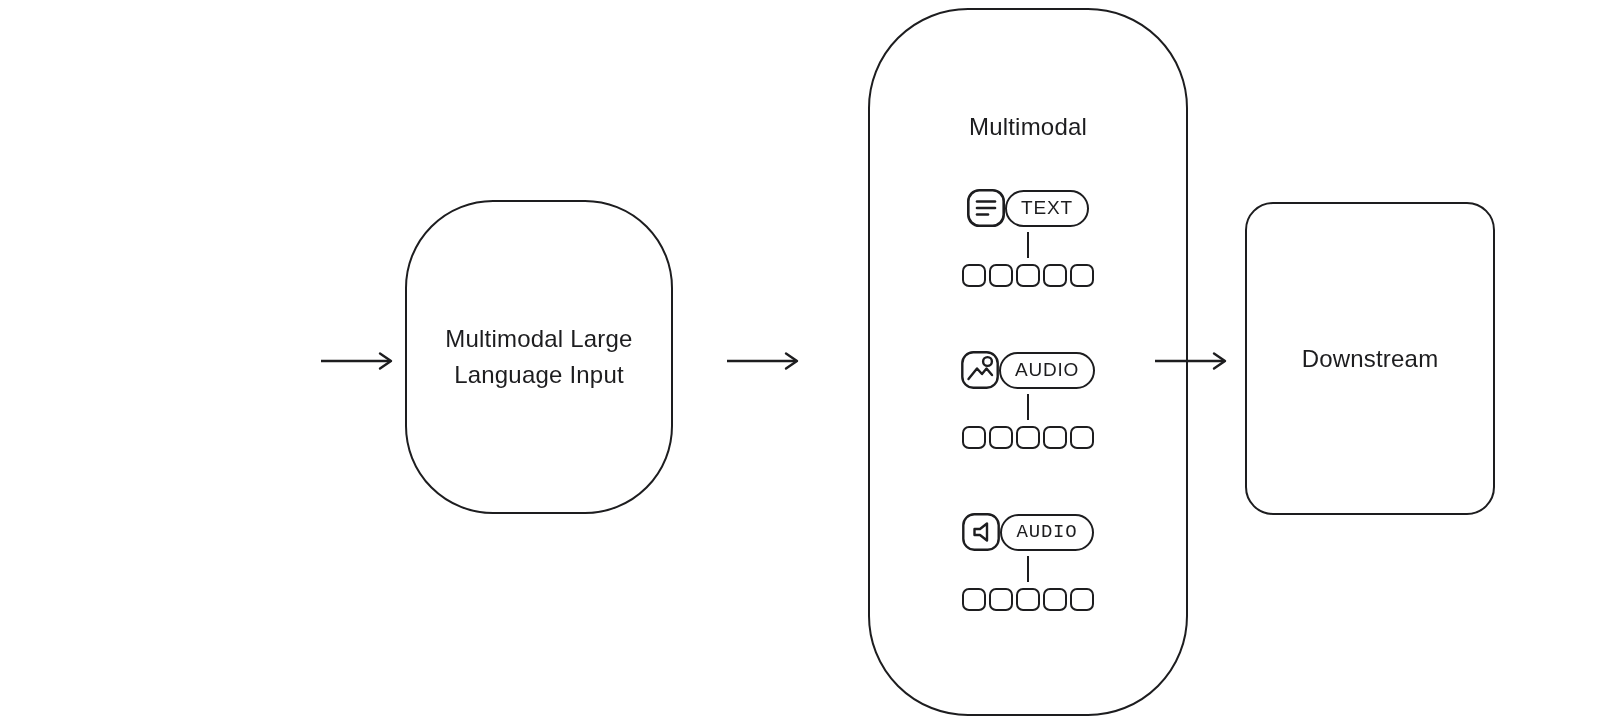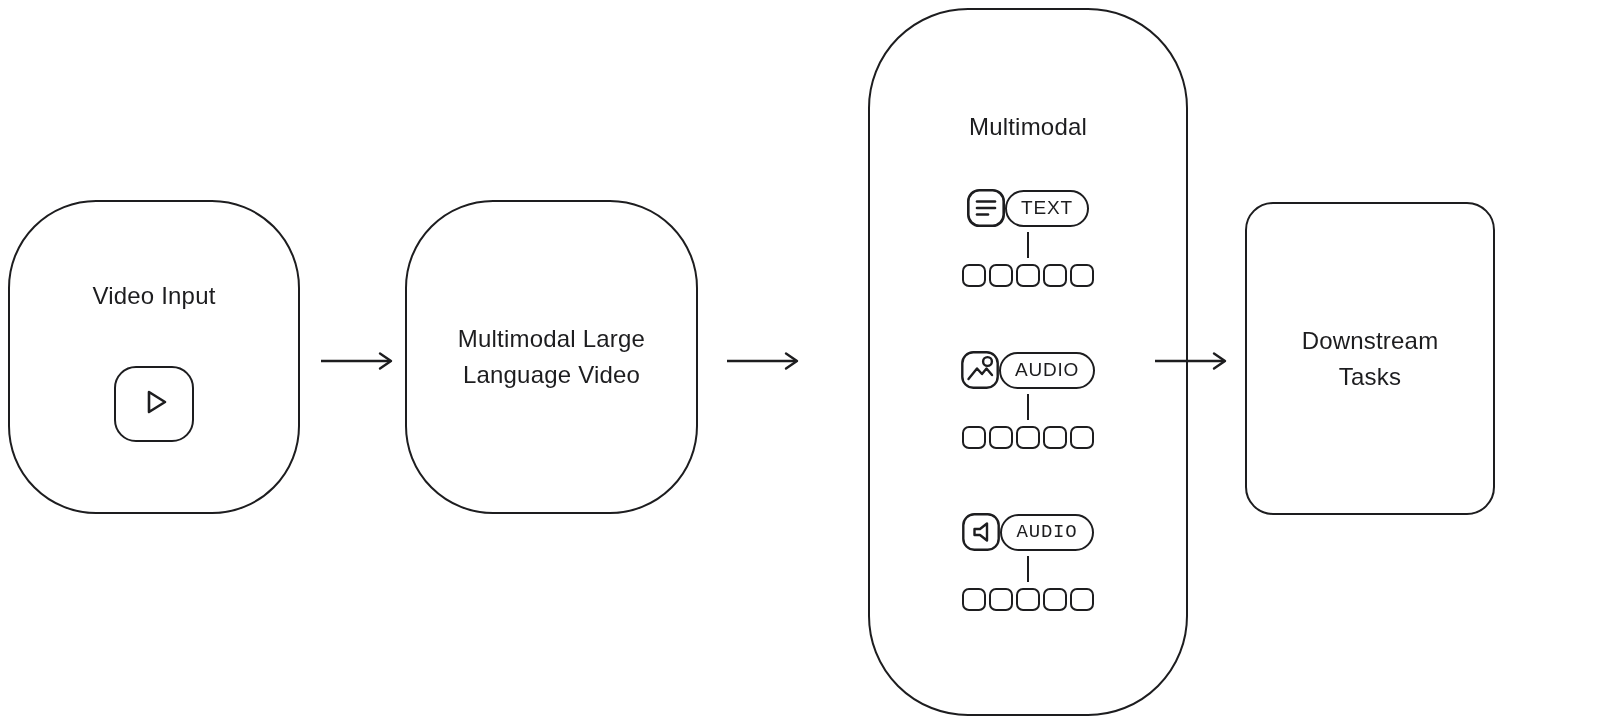--- a/index.html
+++ b/index.html
@@ -34,21 +34,21 @@
   
   .node-video { left: 8px; top: 200px; width: 292px; height: 314px; border-radius: 88px; justify-content: flex-start; padding-top: 76px; }
   .play-badge {
     margin-top: 52px;
     width: 80px; height: 76px;
     border: 2.5px solid #1d1d1f;
     border-radius: 22px;
     display: flex; align-items: center; justify-content: center;
   }
   
-  .node-mllm { left: 405px; top: 200px; width: 293px; height: 314px; border-radius: 88px; }
+  .node-mllm { left: 405px; top: 200px; width: 268px; height: 314px; border-radius: 88px; }
   
   .node-embeddings {
     left: 820px; top: 8px; width: 320px; height: 708px;
     border-radius: 100px;
     justify-content: flex-start;
     padding-top: 99px;
     margin-left: 48px;
   }
   .emb-title { margin-bottom: 44px; }
   .modality-group {
@@ -84,40 +84,30 @@
   .arrow-1 { left: 318px; top: 350px; }
   .arrow-2 { left: 724px; top: 350px; }
   .arrow-3 { left: 1152px; top: 350px; }
   svg .stroke { stroke: #1d1d1f; fill: none; }
 </style>
 </head>
 <body>
 
 <div class="stage">
 
-  <div class="node node-video">
-    <div class="node-label">Video Input</div>
-    <div class="play-badge">
-      <span>
-        <svg width="40" height="40" viewBox="0 0 40 40">
-          <path class="stroke" d="M15 10 L31 20 L15 30 Z" stroke-width="2.6" stroke-linejoin="round"></path>
-        </svg>
-      </span>
-    </div>
-  </div>
 
   <svg class="arrow arrow-1" viewBox="0 0 84 22">
     <line class="stroke" x1="3" y1="11" x2="72" y2="11" stroke-width="2.4"></line>
     <path class="stroke" d="M62 3.5 L73 11 L62 18.5" stroke-width="2.4" stroke-linejoin="round" stroke-linecap="round"></path>
   </svg>
 
   <div class="node node-mllm">
     <div class="node-label">
       <div>Multimodal Large</div>
-      <div>Language Video</div>
+      <div>Language Input</div>
     </div>
   </div>
 
   <svg class="arrow arrow-2" viewBox="0 0 84 22">
     <line class="stroke" x1="3" y1="11" x2="72" y2="11" stroke-width="2.4"></line>
     <path class="stroke" d="M62 3.5 L73 11 L62 18.5" stroke-width="2.4" stroke-linejoin="round" stroke-linecap="round"></path>
   </svg>
 
   <div class="node node-embeddings">
     <div class="node-label emb-title">
@@ -195,17 +185,16 @@
   </div>
 
   <svg class="arrow arrow-3" viewBox="0 0 84 22">
     <line class="stroke" x1="3" y1="11" x2="72" y2="11" stroke-width="2.4"></line>
     <path class="stroke" d="M62 3.5 L73 11 L62 18.5" stroke-width="2.4" stroke-linejoin="round" stroke-linecap="round"></path>
   </svg>
 
   <div class="node node-downstream">
     <div class="node-label">
       <div>Downstream</div>
-      <div>Tasks</div>
     </div>
   </div>
 
 </div>
 
 </body></html>

